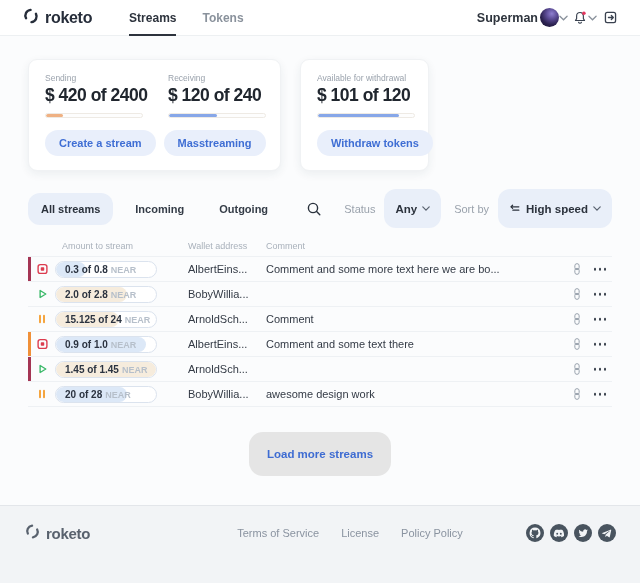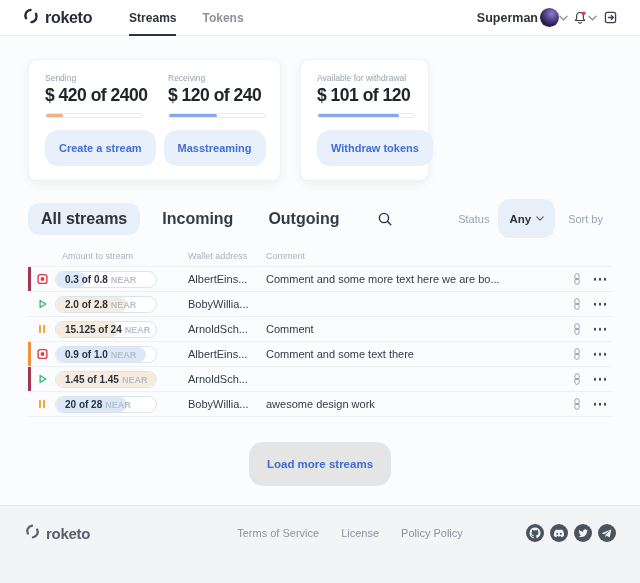--- a/index.html
+++ b/index.html
@@ -27,25 +27,25 @@
   .card-small { width:129px; }
   .stats { display:flex; gap:25px; }
   .stat { width:98px; }
   .stat-label { font-size:8.5px; color:#9aa2ac; margin-bottom:2px; white-space:nowrap; }
   .stat-value { font-size:17.5px; font-weight:700; color:#20262e; letter-spacing:-0.5px; white-space:nowrap; margin-bottom:7px; }
   .bar { width:98px; height:5px; border-radius:3px; background:#fdfdfd; border:1px solid #eeeae4; position:relative; overflow:hidden; }
   .bar-fill { position:absolute; left:0; top:0; bottom:0; border-radius:3px; }
   .bar-fill.orange { background:#efb183; }
   .bar-fill.blue { background:#87a7e8; }
   .card-buttons { display:flex; gap:8px; margin-top:12px; }
-  .pill-btn { height:36px; border-radius:13px; background:#e9effb; color:#3f6ed4; font-size:11px; font-weight:600; border:none; padding:12px 14px; display:inline-flex; align-items:center; cursor:pointer; white-space:nowrap; font-family:inherit; }
+  .pill-btn { height:26px; border-radius:13px; background:#e9effb; color:#3f6ed4; font-size:11px; font-weight:600; border:none; padding:12px 14px; display:inline-flex; align-items:center; cursor:pointer; white-space:nowrap; font-family:inherit; }
 
   
   .filter-bar { margin:18px 28px 0; display:flex; align-items:center; }
-  .tab { height:32px; border-radius:12px; padding:0 13px; display:flex; align-items:center; font-size:16px; font-weight:600; color:#343c47; cursor:pointer; margin-right:9px; }
+  .tab { height:32px; border-radius:12px; padding:0 13px; display:flex; align-items:center; font-size:11px; font-weight:600; color:#343c47; cursor:pointer; margin-right:9px; }
   .tab.active { background:#e9eff9; color:#2b323c; }
   .search-btn { margin-left:16px; display:flex; align-items:center; cursor:pointer; }
   .filter-right { margin-left:auto; display:flex; align-items:center; }
   .filter-label { font-size:11px; color:#9aa2ac; margin-right:9px; }
   .drop-pill { height:39px; border-radius:12px; background:#e9eff9; padding:0 11px; display:flex; align-items:center; gap:5px; font-size:11.5px; font-weight:600; color:#2b323c; cursor:pointer; margin-right:13px; }
   .drop-pill:last-child { margin-right:0; }
 
   
   .table { margin:13px 28px 0; }
   .table-head { position:relative; height:15px; }
@@ -176,20 +176,30 @@
   </span>
   <div class="filter-right">
     <span class="filter-label">Status</span>
     <div class="drop-pill">
       <span>Any</span>
       <svg width="8" height="5" viewBox="0 0 10 6">
           <path d="M1 1l4 4 4-4" fill="none" stroke="#5a6370" stroke-width="1.5" stroke-linecap="round"></path>
         </svg>
     </div>
     <span class="filter-label">Sort by</span>
+    <div class="drop-pill">
+      <svg width="12" height="11" viewBox="0 0 14 12">
+          <path d="M2.5 4h9M4.5 8h7" stroke="#2b323c" stroke-width="1.4" stroke-linecap="round"></path>
+          <path d="M4.2 2.2 2.5 4l1.7 1.8" fill="none" stroke="#2b323c" stroke-width="1.4" stroke-linecap="round" stroke-linejoin="round"></path>
+        </svg>
+      <span>High speed</span>
+      <svg width="8" height="5" viewBox="0 0 10 6">
+          <path d="M1 1l4 4 4-4" fill="none" stroke="#5a6370" stroke-width="1.5" stroke-linecap="round"></path>
+        </svg>
+    </div>
   </div>
 </div>
 
 <div class="table">
   <div class="table-head">
     <span class="th th-amount">Amount to stream</span>
     <span class="th th-wallet">Wallet address</span>
     <span class="th th-comment">Comment</span>
   </div>
   <div class="rows" id="stream-rows">

